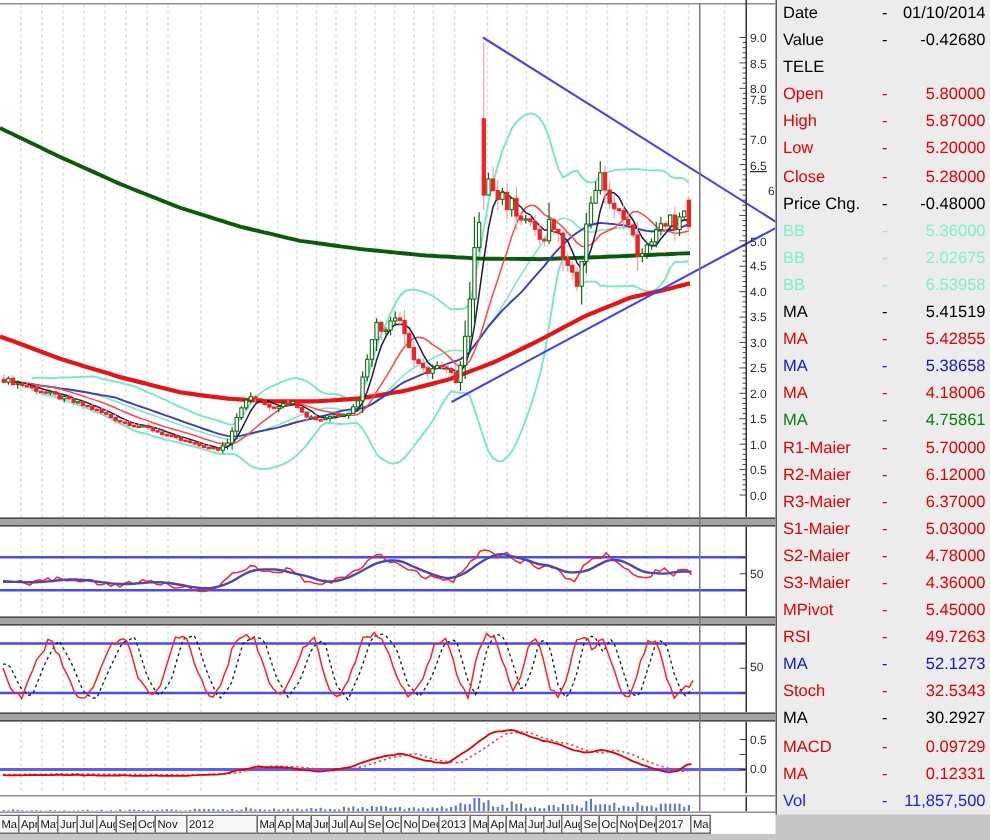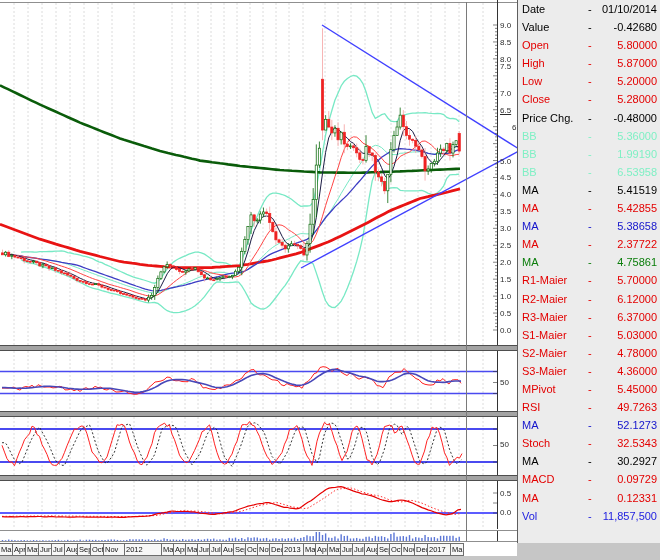--- a/index.html
+++ b/index.html
@@ -753,21 +753,21 @@
   <div id="time-axis">
       <span class="tlabel" style="width: 14px;">Mar</span>
       <span class="tlabel" style="width: 14px;">Apr</span>
       <span class="tlabel" style="width: 14px;">May</span>
       <span class="tlabel" style="width: 14px;">Jun</span>
       <span class="tlabel" style="width: 14px;">Jul</span>
       <span class="tlabel" style="width: 14px;">Aug</span>
       <span class="tlabel" style="width: 14px;">Sep</span>
       <span class="tlabel" style="width: 14px;">Oct</span>
       <span class="tlabel" style="width: 22px;">Nov</span>
-      <span class="tlabel" style="width: 38px;">2012</span>
+      <span class="tlabel" style="width: 48px;">2012</span>
       <span class="tlabel" style="width: 13px;">Mar</span>
       <span class="tlabel" style="width: 13px;">Apr</span>
       <span class="tlabel" style="width: 13px;">May</span>
       <span class="tlabel" style="width: 13px;">Jun</span>
       <span class="tlabel" style="width: 13px;">Jul</span>
       <span class="tlabel" style="width: 13px;">Aug</span>
       <span class="tlabel" style="width: 13px;">Sep</span>
       <span class="tlabel" style="width: 13px;">Oct</span>
       <span class="tlabel" style="width: 13px;">Nov</span>
       <span class="tlabel" style="width: 14px;">Dec</span>
@@ -817,20 +817,25 @@
     <div class="prow" style="color: rgb(0, 0, 0);">
       <span class="lbl">Date</span>
       <span class="dash">-</span>
       <span class="val">01/10/2014</span>
     </div>
     <div class="prow" style="color: rgb(0, 0, 0);">
       <span class="lbl">Value</span>
       <span class="dash">-</span>
       <span class="val">-0.42680</span>
     </div>
+    <div class="prow" style="color: rgb(0, 0, 0);">
+      <span class="lbl">TELE</span>
+      <span class="dash"></span>
+      <span class="val"></span>
+    </div>
     <div class="prow" style="color: rgb(227, 0, 0);">
       <span class="lbl">Open</span>
       <span class="dash">-</span>
       <span class="val">5.80000</span>
     </div>
     <div class="prow" style="color: rgb(227, 0, 0);">
       <span class="lbl">High</span>
       <span class="dash">-</span>
       <span class="val">5.87000</span>
     </div>
@@ -850,21 +855,21 @@
       <span class="val">-0.48000</span>
     </div>
     <div class="prow" style="color: rgb(126, 240, 196);">
       <span class="lbl">BB</span>
       <span class="dash">-</span>
       <span class="val">5.36000</span>
     </div>
     <div class="prow" style="color: rgb(126, 240, 196);">
       <span class="lbl">BB</span>
       <span class="dash">-</span>
-      <span class="val">1.99190</span>
+      <span class="val">2.02675</span>
     </div>
     <div class="prow" style="color: rgb(126, 240, 196);">
       <span class="lbl">BB</span>
       <span class="dash">-</span>
       <span class="val">6.53958</span>
     </div>
     <div class="prow" style="color: rgb(0, 0, 0);">
       <span class="lbl">MA</span>
       <span class="dash">-</span>
       <span class="val">5.41519</span>
@@ -875,21 +880,21 @@
       <span class="val">5.42855</span>
     </div>
     <div class="prow" style="color: rgb(20, 20, 204);">
       <span class="lbl">MA</span>
       <span class="dash">-</span>
       <span class="val">5.38658</span>
     </div>
     <div class="prow" style="color: rgb(227, 0, 0);">
       <span class="lbl">MA</span>
       <span class="dash">-</span>
-      <span class="val">2.37722</span>
+      <span class="val">4.18006</span>
     </div>
     <div class="prow" style="color: rgb(10, 125, 10);">
       <span class="lbl">MA</span>
       <span class="dash">-</span>
       <span class="val">4.75861</span>
     </div>
     <div class="prow" style="color: rgb(227, 0, 0);">
       <span class="lbl">R1-Maier</span>
       <span class="dash">-</span>
       <span class="val">5.70000</span>

